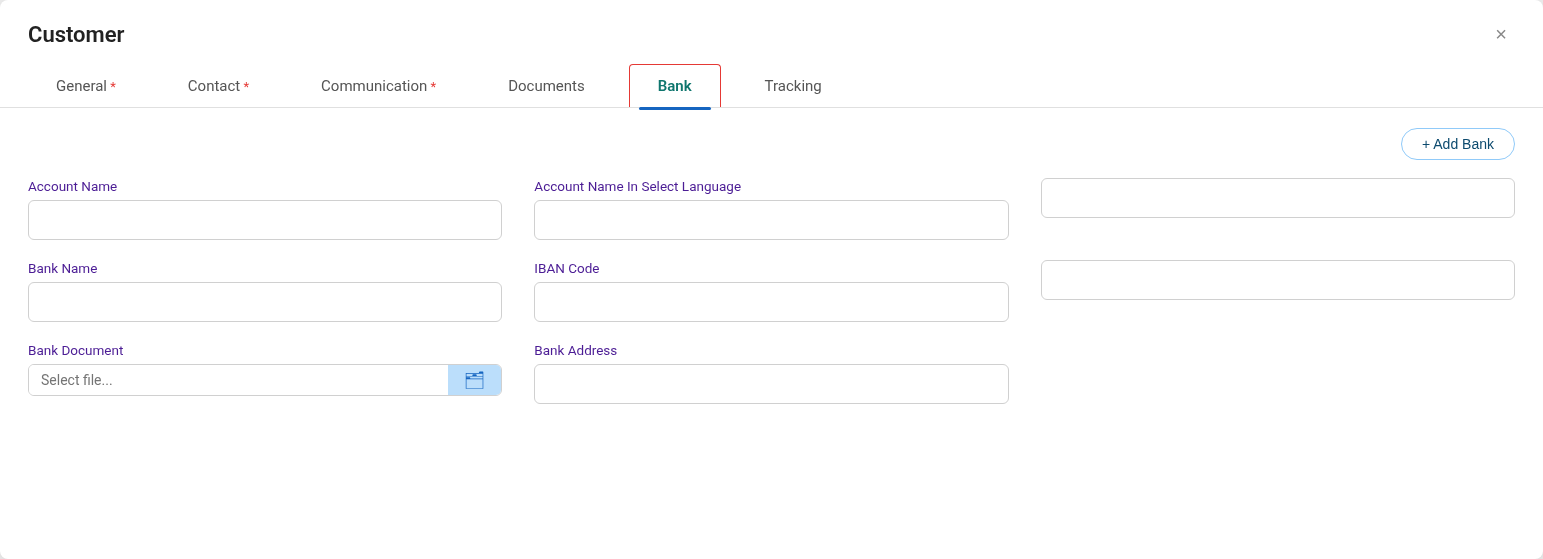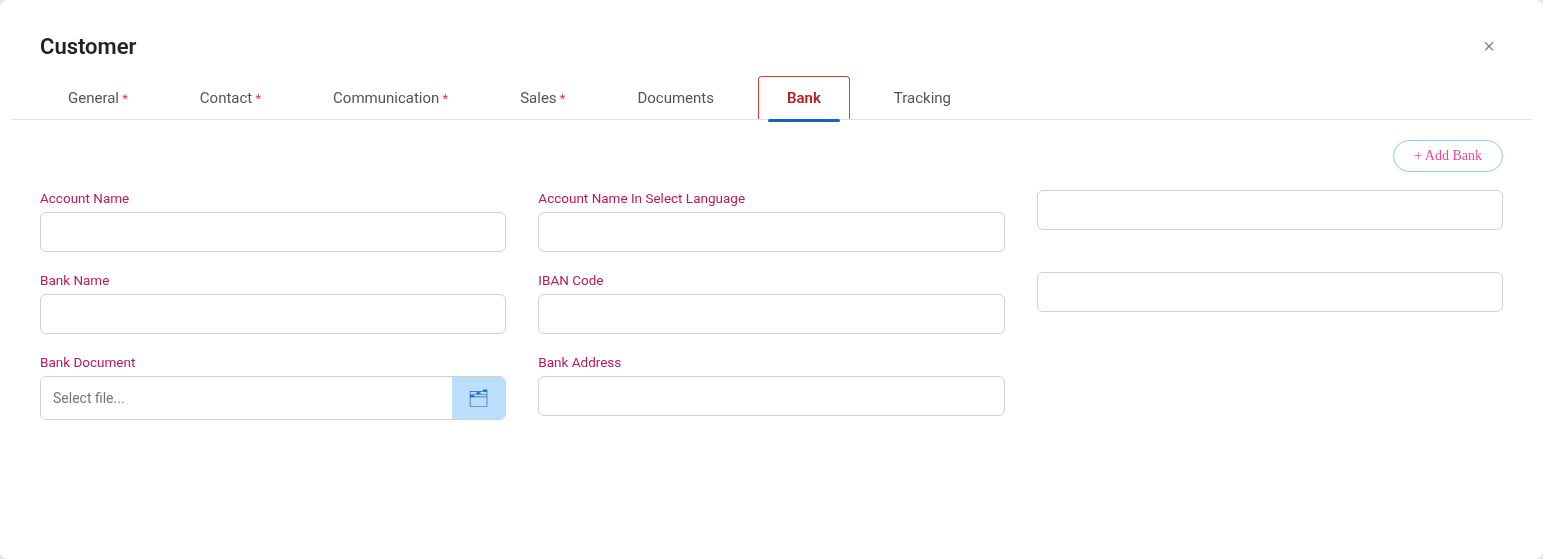--- a/index.html
+++ b/index.html
@@ -11,21 +11,21 @@
       align-items: center;
       min-height: 100vh;
     }
     .dialog {
       background: #fff;
       border-radius: 8px;
       width: 1543px;
       min-height: 559px;
       box-shadow: 0 4px 24px rgba(0,0,0,0.15);
       position: relative;
-      padding: 12px;
+      padding: 0;
     }
     .dialog-header {
       padding: 20px 28px 0 28px;
       display: flex;
       align-items: center;
       justify-content: space-between;
     }
     .dialog-title {
       font-size: 22px;
       font-weight: 600;
@@ -55,21 +55,21 @@
       white-space: nowrap;
       border: none;
       background: none;
       font-family: inherit;
     }
     .tab .required {
       color: #e53935;
       font-size: 13px;
     }
     .tab.active {
-      color: #b91c1c;
+      color: #0f766e;
       font-weight: 600;
       border: 1.5px solid #e53935;
       border-radius: 4px 4px 0 0;
       border-bottom: none;
     }
     .tab.active::after {
       content: '';
       position: absolute;
       bottom: -3px;
       left: 10%;
@@ -87,62 +87,62 @@
       padding: 20px 28px 28px 28px;
     }
     .add-bank-btn-row {
       display: flex;
       justify-content: flex-end;
       margin-bottom: 18px;
     }
     .add-bank-btn {
       border: 1.5px solid #90caf9;
       background: #fff;
-      color: #ec4899;
+      color: #0c4a6e;
       border-radius: 20px;
       padding: 7px 20px;
       font-size: 14px;
       cursor: pointer;
-      font-family: Liberation Serif, serif;
+      font-family: Liberation Sans, sans-serif;
       display: flex;
       align-items: center;
       gap: 6px;
     }
     .form-grid {
       display: grid;
       grid-template-columns: 1fr 1fr 1fr;
       gap: 20px 32px;
     }
     .form-group {
       display: flex;
       flex-direction: column;
       gap: 6px;
     }
     .form-label {
       font-size: 13.5px;
-      color: #be185d;
+      color: #4c1d95;
     }
     .form-input {
       border: 1px solid #d0d0d0;
       border-radius: 6px;
       padding: 9px 12px;
       font-size: 14px;
       color: #333;
       outline: none;
       height: 40px;
       font-family: inherit;
       background: #fff;
       width: 100%;
     }
     .file-input-wrapper {
       display: flex;
       border: 1px solid #d0d0d0;
       border-radius: 6px;
       overflow: hidden;
-      height: 44px;
+      height: 32px;
     }
     .file-text {
       flex: 1;
       padding: 9px 12px;
       font-size: 14px;
       color: #aaa;
       background: #fff;
       border: none;
       outline: none;
       font-family: inherit;
@@ -166,21 +166,20 @@
   <div class="dialog-header">
     <span class="dialog-title">Customer</span>
     <button class="close-btn">×</button>
   </div>
 
   <div class="tabs-container">
 
   <button class="tab">General<span class="required"> *</span></button>
       <button class="tab">Contact<span class="required"> *</span></button>
       <button class="tab">Communication<span class="required"> *</span></button>
-      <button class="tab">Sales<span class="required"> *</span></button>
       <button class="tab">Documents</button>
       <button class="tab active">Bank</button>
       <button class="tab">Tracking</button>
     </div>
   <div class="tabs-divider"></div>
 
   <div class="content-area">
     <div class="add-bank-btn-row">
       <button class="add-bank-btn">+ Add Bank</button>
     </div>

